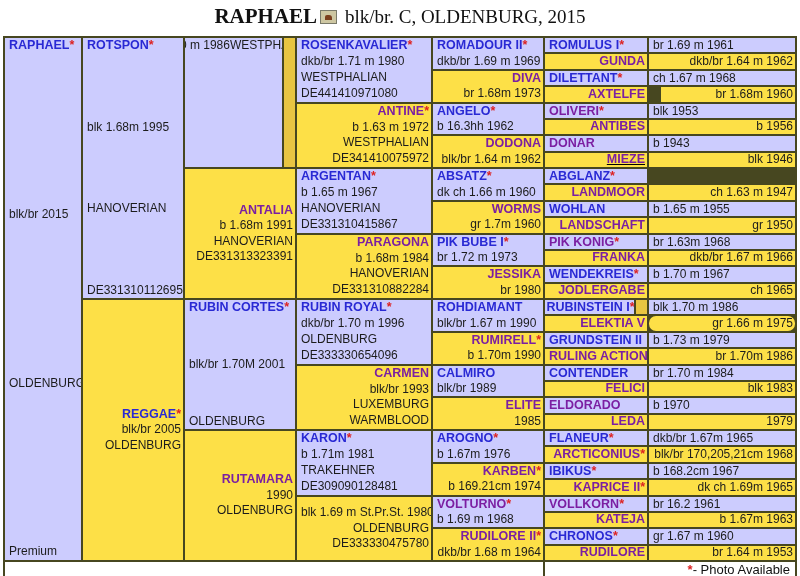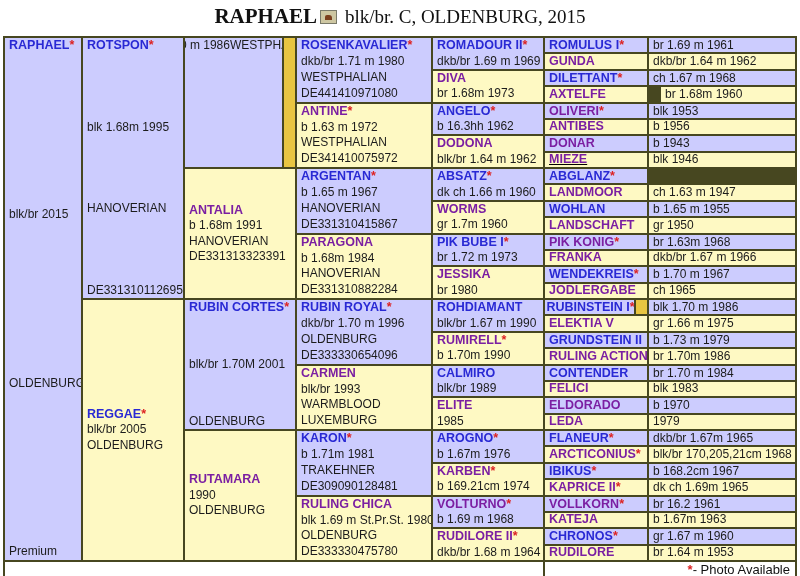--- a/index.html
+++ b/index.html
@@ -15,21 +15,21 @@
                 background:#7b3f1d;border-radius:2px 3px 0 0;}
   .title-rest{font-size:19px;color:#111;}
   
   #pedigree-grid{position:absolute;left:3px;top:36px;width:794px;height:540px;box-sizing:border-box;
      display:grid;grid-template-columns:76px 100px 110px 134px 110px 102px 1fr;
      grid-template-rows:repeat(32,1fr) 14px;gap:2px;
      background:#474720;border:2px solid #474720;border-bottom:none;}
   .cell{display:flex;flex-direction:column;justify-content:center;
         padding:0 2px 0 4px;overflow:hidden;box-sizing:border-box;}
   .lavender{background:#ccccfe;justify-content:space-between;}
-  .pink{background:#fef9c3;}
+  .pink{background:#fde047;text-align:right;}
   .white{background:#ffffff;}
   .nm{font-size:12.5px;font-weight:bold;line-height:15.5px;white-space:nowrap;}
   .ln{font-size:12px;color:#1c1c1c;line-height:15.5px;white-space:nowrap;}
   .blue{color:#2929d4;}
   .purple{color:#7b1fa2;}
   .star{color:#dd2222;font-weight:bold;}
   .hl-wrap{flex-direction:row;justify-content:flex-start;align-items:stretch;padding:0;}
   .hl-inner{flex:1 1 auto;display:flex;flex-direction:row;justify-content:center;
             padding:0 2px 0 4px;overflow:hidden;}
   .ystrip{flex:0 0 11px;background:#e8c542;border-left:2px solid #474720;}
@@ -113,31 +113,30 @@
     </div>
     <div class="cell lavender" style="grid-area: 17 / 4 / span 4;">
       <div class="nm"><span class="link blue">RUBIN ROYAL</span><span class="star">*</span></div>
       <div class="ln">dkb/br 1.70 m 1996</div>
       <div class="ln">OLDENBURG</div>
       <div class="ln">DE333330654096</div>
     </div>
     <div class="cell pink" style="grid-area: 21 / 4 / span 4;">
       <div class="nm"><span class="link purple">CARMEN</span></div>
       <div class="ln">blk/br 1993</div>
+      <div class="ln">LUXEMBURG</div>
       <div class="ln">WARMBLOOD</div>
-      <div class="ln">LUXEMBURG</div>
     </div>
     <div class="cell lavender" style="grid-area: 25 / 4 / span 4;">
       <div class="nm"><span class="link blue">KARON</span><span class="star">*</span></div>
       <div class="ln">b 1.71m 1981</div>
       <div class="ln">TRAKEHNER</div>
       <div class="ln">DE309090128481</div>
     </div>
     <div class="cell pink" style="grid-area: 29 / 4 / span 4;">
-      <div class="nm"><span class="link purple">RULING CHICA</span></div>
       <div class="ln">blk 1.69 m St.Pr.St. 1980</div>
       <div class="ln">OLDENBURG</div>
       <div class="ln">DE333330475780</div>
     </div>
     <div class="cell lavender" style="grid-area: 1 / 5 / span 2;">
       <div class="nm"><span class="link blue">ROMADOUR II</span><span class="star">*</span></div>
       <div class="ln">dkb/br 1.69 m 1969</div>
     </div>
     <div class="cell pink" style="grid-area: 3 / 5 / span 2;">
       <div class="nm"><span class="link purple">DIVA</span></div>
@@ -297,21 +296,21 @@
         <div class="nm"><span class="link blue">RUBINSTEIN I</span><span class="star">*</span></div>
       </div>
       <div class="ystrip"></div>
     </div>
     <div class="cell lavender" style="grid-area: 17 / 7;">
       <div class="ln">blk 1.70 m 1986</div>
     </div>
     <div class="cell pink" style="grid-area: 18 / 6;">
       <div class="nm"><span class="link purple">ELEKTIA V</span></div>
     </div>
-    <div class="cell pink" style="grid-area: 18 / 7;">
+    <div class="cell pink" style="grid-area: 18 / 7; border-radius: 7px;">
       <div class="ln">gr 1.66 m 1975</div>
     </div>
     <div class="cell lavender" style="grid-area: 19 / 6;">
       <div class="nm"><span class="link blue">GRUNDSTEIN II</span></div>
     </div>
     <div class="cell lavender" style="grid-area: 19 / 7;">
       <div class="ln">b 1.73 m 1979</div>
     </div>
     <div class="cell pink" style="grid-area: 20 / 6;">
       <div class="nm"><span class="link purple">RULING ACTION</span></div>

